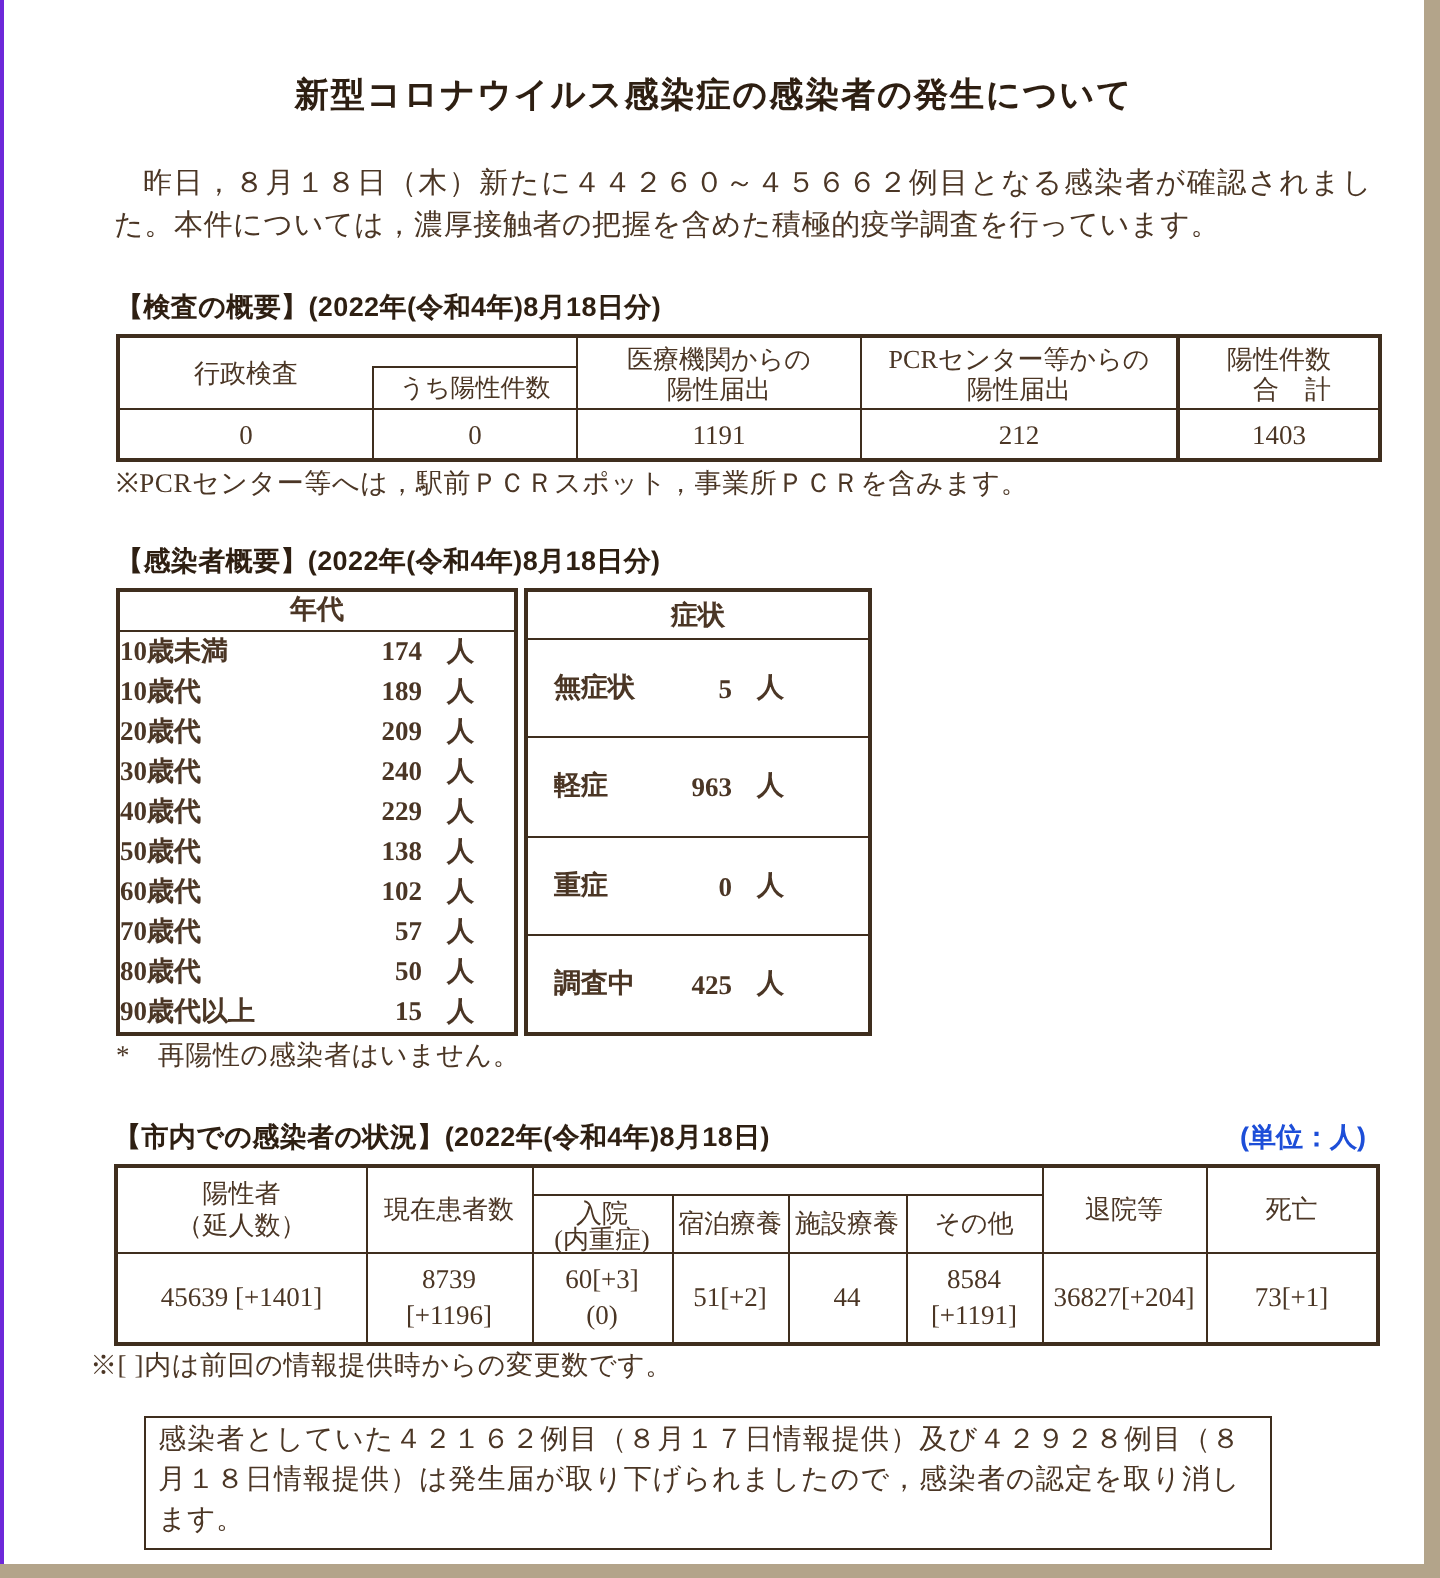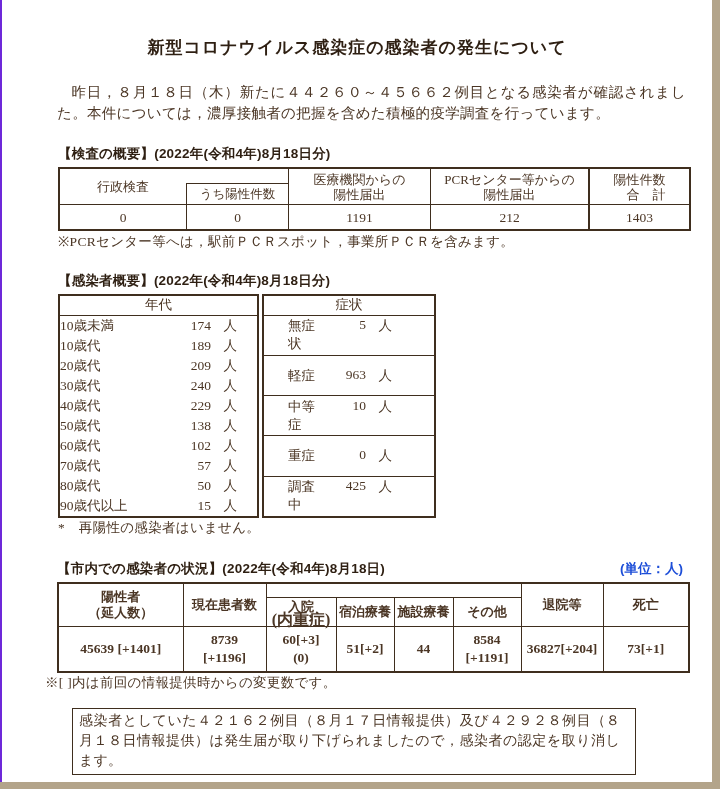--- a/index.html
+++ b/index.html
@@ -58,32 +58,32 @@
   .t1 .cC { grid-column: 3; grid-row: 1 / 3; border-left: 1px solid #3f2e1e; }
   .t1 .cD { grid-column: 4; grid-row: 1 / 3; border-left: 1px solid #3f2e1e; }
   .t1 .cE { grid-column: 5; grid-row: 1 / 3; border-left: 2px solid #3f2e1e; text-align: right; }
   .t1 .v  { grid-row: 3; border-top: 1px solid #3f2e1e; font-size: 13.5px; }
   .t1 .v + .v { border-left: 1px solid #3f2e1e; }
   .t1 .v.vTotal { border-left: 2px solid #3f2e1e; }
 
   
   .t2wrap { margin-left: 56px; display: flex; gap: 3px; }
   table.t2 { border-collapse: collapse; table-layout: fixed; }
-  table.t2 th, table.t2 td { border: 1px solid #3f2e1e; font-weight: normal; }
+  table.t2 th, table.t2 td { border: 1px solid #3f2e1e; font-weight: bold; }
   table.t2 { border: 2px solid #3f2e1e; }
   table.t2 th { height: 20px; font-size: 13.5px; text-align: center; vertical-align: middle; }
   .t2-age { width: 201px; }
   .t2-sym { width: 174px; }
   .t2-age td.agecell { height: 201px; vertical-align: middle; }
   .age-row { display: flex; height: 20px; line-height: 20px; padding: 0 20px 0 0; font-size: 13.5px; }
   .age-label { flex: 1; text-align: left; }
   .age-value { min-width: 40px; text-align: right; }
   .age-unit  { min-width: 26px; text-align: right; }
   .t2-sym td { height: 40px; vertical-align: middle; }
-  .sym-row { display: flex; align-items: flex-start; padding: 0 42px 0 24px; font-size: 13.5px; }
+  .sym-row { display: flex; align-items: flex-end; padding: 0 42px 0 13px; font-size: 13.5px; }
   .sym-label { flex: 1; text-align: left; }
   .sym-value { min-width: 40px; text-align: right; }
   .sym-unit  { min-width: 26px; text-align: right; }
 
   
   .h3row {
     display: flex; justify-content: space-between; align-items: baseline;
     margin: 23px 29px 4px 55px;
     gap: 25px;
   }
@@ -92,32 +92,31 @@
     font-family: "Liberation Sans", "DejaVu Sans", sans-serif;
     font-size: 13.5px; font-weight: bold; color: #1d4ed8;
   }
 
   
   table.t3 {
     margin-left: 55px;
     border-collapse: collapse; table-layout: fixed;
     width: 631px;
     border: 2px solid #3f2e1e;
-    font-weight: bold;
   }
   table.t3 td {
     border: 1px solid #3f2e1e;
     text-align: center; vertical-align: middle;
     font-size: 13px; line-height: 16px;
     white-space: pre-line; padding: 0;
   }
   table.t3 tr.strip td { height: 15px; }
   table.t3 tr.labels td { height: 29px; }
   table.t3 tr.data td { height: 45px; font-size: 13.5px; line-height: 18px; }
-  table.t3 .sub-small { font-size: 16px; line-height: 11px; display: block; }
+  table.t3 .sub-small { font-size: 13px; line-height: 11px; display: block; }
   table.t3 .main-label { display: block; line-height: 14px; }
 
   
   .note3 { margin-left: 43px; }
   .notice-box {
     margin: 16px 0 0 70px;
     width: 564px;
     border: 1.5px solid #3f2e1e;
     padding: 2px 15px 3px 6px;
     font-size: 14px; line-height: 20px;
@@ -253,29 +252,20 @@
           <tr>
             <td>
             <div class="sym-row">
               <span class="sym-label">軽症</span>
               <span class="sym-value">963</span>
               <span class="sym-unit">人</span>
             </div>
           </td>
           </tr>
 
-          <tr>
-            <td>
-            <div class="sym-row">
-              <span class="sym-label">中等症</span>
-              <span class="sym-value">10</span>
-              <span class="sym-unit">人</span>
-            </div>
-          </td>
-          </tr>
 
           <tr>
             <td>
             <div class="sym-row">
               <span class="sym-label">重症</span>
               <span class="sym-value">0</span>
               <span class="sym-unit">人</span>
             </div>
           </td>
           </tr>

